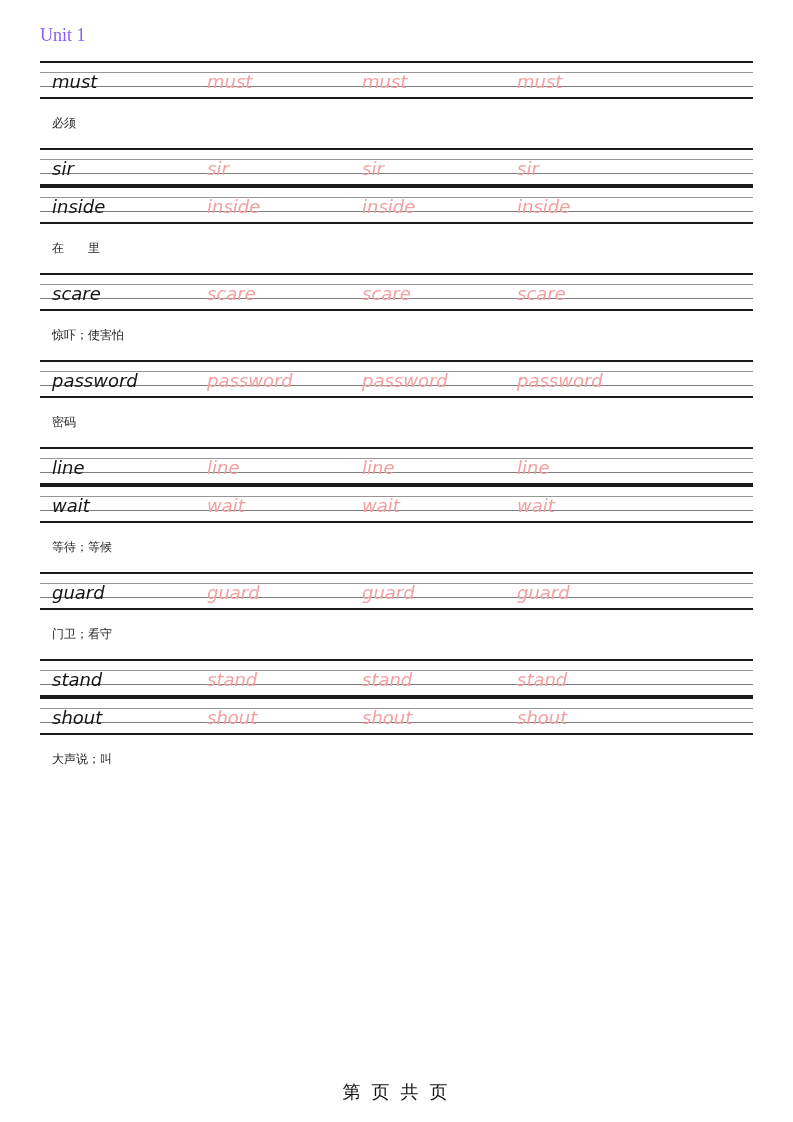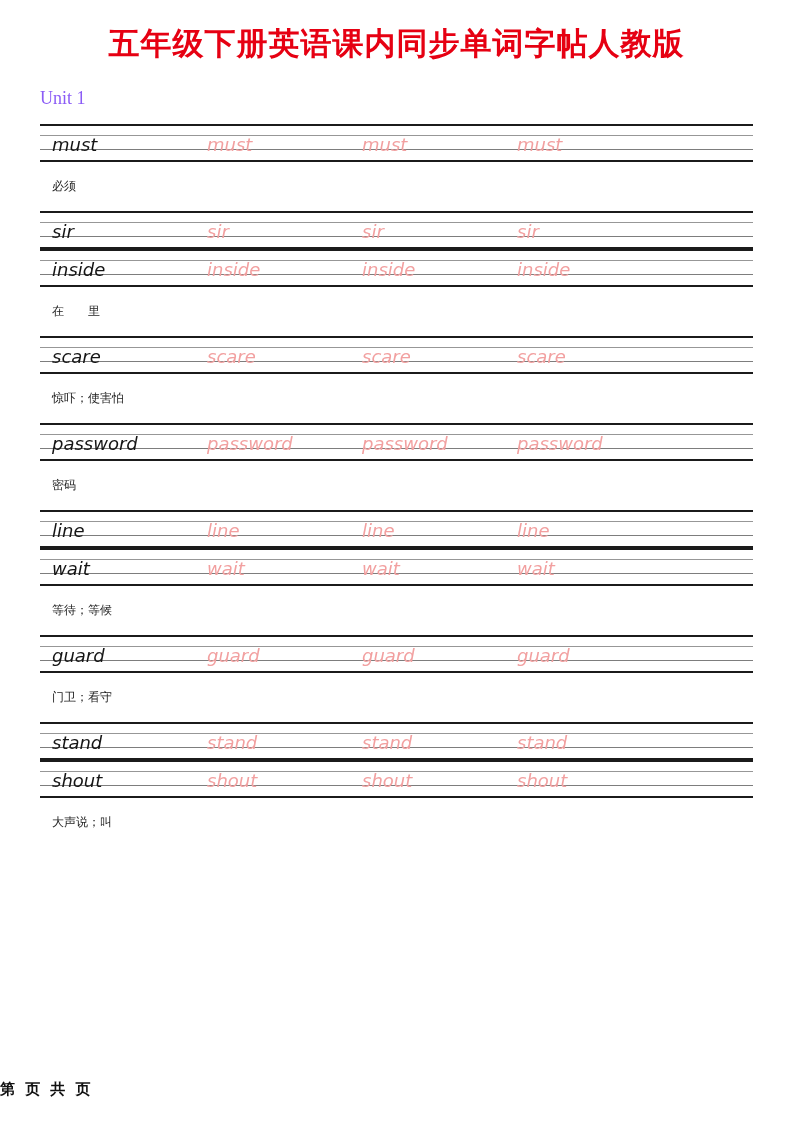--- a/index.html
+++ b/index.html
@@ -59,33 +59,32 @@
     padding:14px 0 0 12px;
     font-family:"DejaVu Serif", "Liberation Serif", serif;
     font-size:12px;
     color:#1d1d1d;
     line-height:20px;
   }
   .footer {
     position:absolute;
     left:0; right:0;
     top:1080px;
-    text-align:left;
-    font-size:15px;
-    font-weight:700;
+    text-align:center;
+    font-size:18px;
+    font-weight:400;
     letter-spacing:3px;
     color:#111111;
     font-family:"Liberation Sans", sans-serif;
   }
 </style>
 </head>
 <body>
 
 <div class="page">
-  <div class="title">五年级下册英语课内同步单词字帖人教版</div>
   <div class="unit">Unit 1</div>
 
   <div class="rows" id="rows">
   <div class="entry">
     <div class="line-group">
       <div class="guide guide-2"></div>
       <div class="guide guide-3"></div>
       <div class="words">
         <span class="wcell word-main">must</span>
         <span class="wcell word-trace">must</span>

